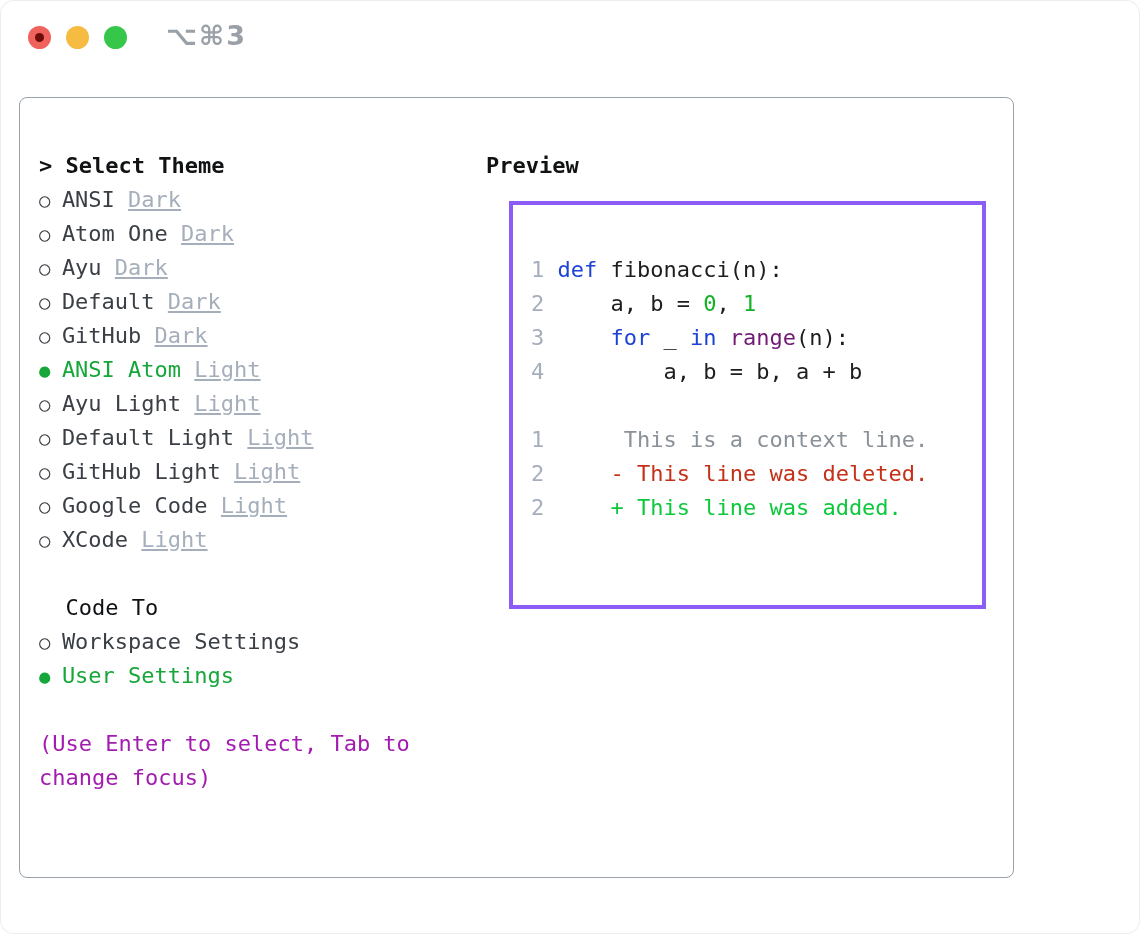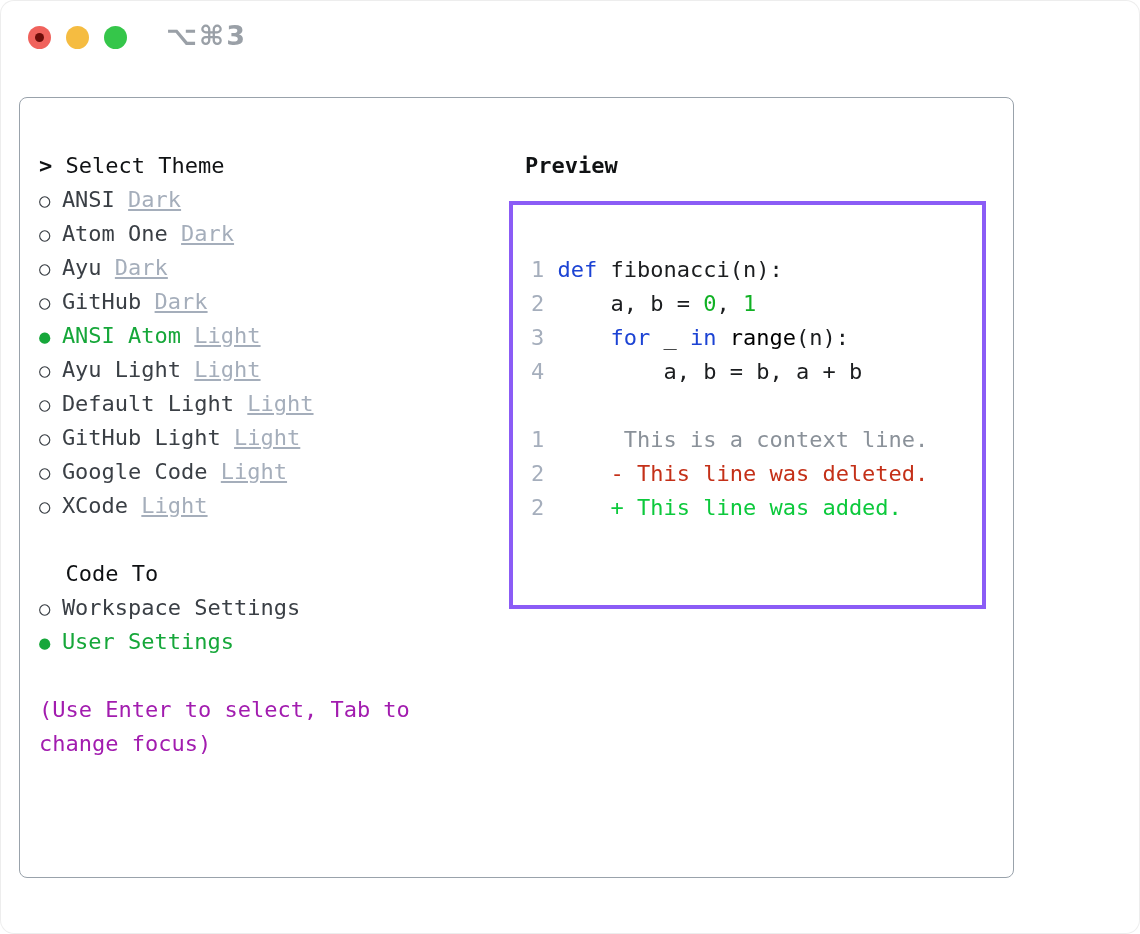--- a/index.html
+++ b/index.html
@@ -35,43 +35,43 @@
   
   .panel {
     position: absolute; left: 19px; top: 97px; width: 995px; height: 781px;
     border: 1.5px solid #99a2ab; border-radius: 8px; background: #ffffff;
   }
 
   
   .leftcol { position: absolute; left: 19px; top: 51px; font-size: 22px; color: #3a3f45; }
   .row { height: 34px; line-height: 34px; white-space: pre; }
   .marker { display: inline-block; width: 2ch; font-weight: bold; color: #101214; }
-  .hdr { font-weight: normal; color: #101214; margin-top: 28px; }
+  .hdr { font-weight: bold; color: #101214; margin-top: 28px; }
   .bullet { display: inline-block; width: 2ch; color: #3a3f45; font-size: 19px; }
   .name { color: #3a3f45; }
   .tag { color: #a5aebb; margin-left: 1ch; text-decoration: underline; }
   .item.selected .bullet, .item.selected .name { color: #16a73a; }
   .apply-hdr { margin-left: 2ch; color: #0e1013; }
   .hint { margin-top: 0; width: 392px; line-height: 34px; color: #a21caf; font-size: 22px; }
 
   
   .preview-title {
-    position: absolute; left: 505px; top: 51px; height: 34px; line-height: 34px;
+    position: absolute; left: 466px; top: 51px; height: 34px; line-height: 34px;
     font-size: 22px; font-weight: bold; color: #101214;
   }
   .preview-box {
     position: absolute; left: 489px; top: 103px; width: 477px; height: 408px;
     border: 4px solid #8b5cf6; background: #ffffff;
   }
   .codewrap { position: absolute; left: 18px; top: 48px; font-size: 22px; }
   .codeline { height: 34px; line-height: 34px; white-space: pre; }
   .lnum { display: inline-block; width: 2ch; color: #a5aebc; }
   .plain { color: #1b1d1f; }
   .kw  { color: #1c43d4; }
-  .fn  { color: #000000; }
+  .fn  { color: #701a75; }
   .num { color: #10b124; }
   .ctx { color: #8a9199; }
   .del { color: #c43018; }
   .add { color: #0cc93c; }
 </style>
 </head>
 <body>
 
 <div class="app">
 
@@ -83,20 +83,21 @@
   </div>
 
   <div class="panel">
 
     <div class="leftcol">
       <div class="row"><span class="marker">&gt;</span><span class="hdr">Select Theme</span></div>
 
       <div class="row item"><span class="bullet">○</span><span class="name">ANSI</span><span class="tag">Dark</span></div>
       <div class="row item"><span class="bullet">○</span><span class="name">Atom One</span><span class="tag">Dark</span></div>
       <div class="row item"><span class="bullet">○</span><span class="name">Ayu</span><span class="tag">Dark</span></div>
+      <div class="row item"><span class="bullet">○</span><span class="name">Default</span><span class="tag">Dark</span></div>
       <div class="row item"><span class="bullet">○</span><span class="name">GitHub</span><span class="tag">Dark</span></div>
       <div class="row item selected"><span class="bullet">●</span><span class="name">ANSI Atom</span><span class="tag">Light</span></div>
       <div class="row item"><span class="bullet">○</span><span class="name">Ayu Light</span><span class="tag">Light</span></div>
       <div class="row item"><span class="bullet">○</span><span class="name">Default Light</span><span class="tag">Light</span></div>
       <div class="row item"><span class="bullet">○</span><span class="name">GitHub Light</span><span class="tag">Light</span></div>
       <div class="row item"><span class="bullet">○</span><span class="name">Google Code</span><span class="tag">Light</span></div>
       <div class="row item"><span class="bullet">○</span><span class="name">XCode</span><span class="tag">Light</span></div>
 
       <div class="row"></div>
       <div class="row apply-hdr">Code To</div>

